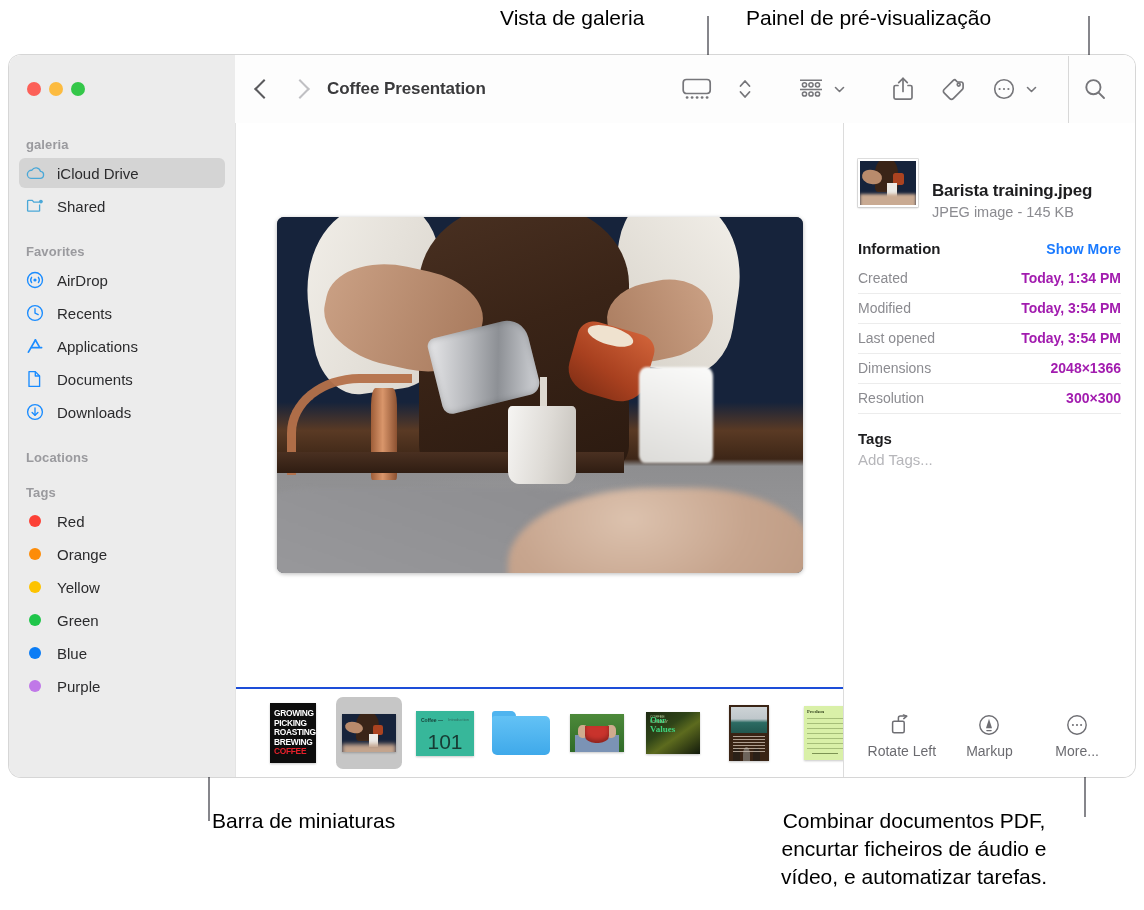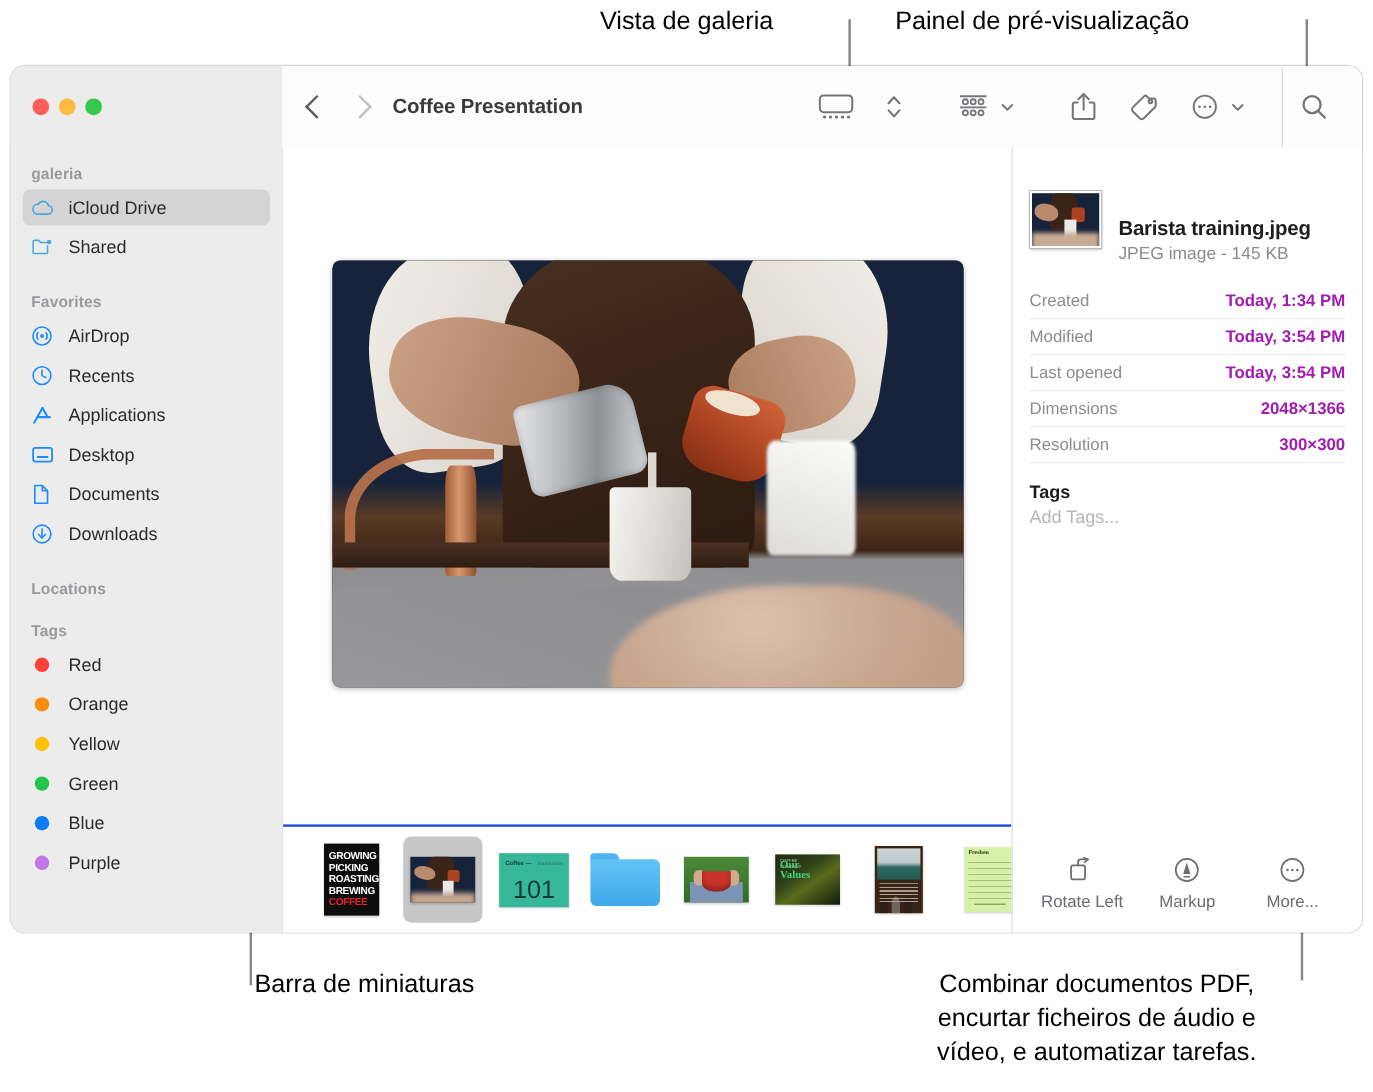--- a/index.html
+++ b/index.html
@@ -881,29 +881,20 @@
         <span class="sb-icon">
           <svg width="18" height="18" viewBox="0 0 18 18" fill="none" stroke="#1a8cff" stroke-width="1.7" stroke-linecap="round">
             <line x1="2.4" y1="15.2" x2="9.4" y2="3"></line>
             <line x1="9.4" y1="3" x2="13.1" y2="9.4"></line>
             <line x1="5.6" y1="10.6" x2="15.6" y2="10.6"></line>
           </svg>
         </span>
         <span class="sb-label">Applications</span>
       </div>
 
-      <div class="sb-item">
-        <span class="sb-icon">
-          <svg width="19" height="16" viewBox="0 0 19 16" fill="none" stroke="#1a8cff" stroke-width="1.45">
-            <rect x="1.6" y="2.3" width="15.8" height="11.4" rx="1.9"></rect>
-            <line x1="4.8" y1="9.8" x2="14.2" y2="9.8" stroke-width="1.7"></line>
-          </svg>
-        </span>
-        <span class="sb-label">Desktop</span>
-      </div>
 
       <div class="sb-item">
         <span class="sb-icon">
           <svg width="16" height="18" viewBox="0 0 16 18" fill="none" stroke="#1a8cff" stroke-width="1.35" stroke-linejoin="round">
             <path d="M3 1.6 H9.3 L13.6 6 V16.4 H3 Z"></path>
             <polyline points="9.3,1.6 9.3,6 13.6,6"></polyline>
           </svg>
         </span>
         <span class="sb-label">Documents</span>
       </div>
@@ -1070,20 +1061,24 @@
             <div class="b-mug"></div>
           <div class="b-cup"></div>
             <div class="b-fg"></div>
         </div>
         <div class="file-meta">
           <div class="file-name">Barista training.jpeg</div>
           <div class="file-sub">JPEG image - 145 KB</div>
         </div>
       </div>
 
+      <div class="sec-head">
+        <span class="sec-title">Information</span>
+        <span class="show-more">Show More</span>
+      </div>
 
       <div class="info-row">
         <span class="info-key">Created</span>
         <span class="info-val">Today, 1:34 PM</span>
       </div>
       <div class="info-row">
         <span class="info-key">Modified</span>
         <span class="info-val">Today, 3:54 PM</span>
       </div>
       <div class="info-row">

